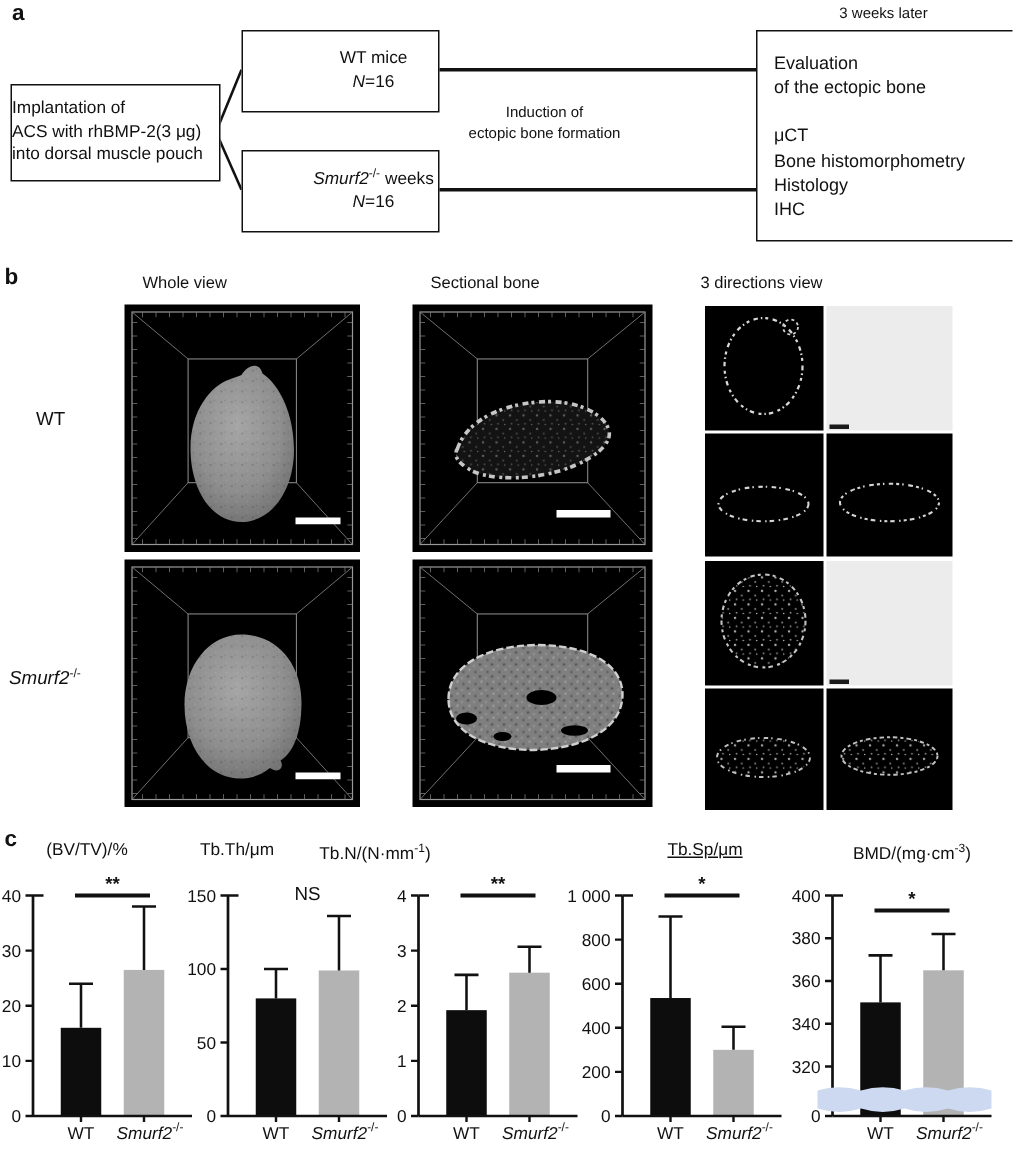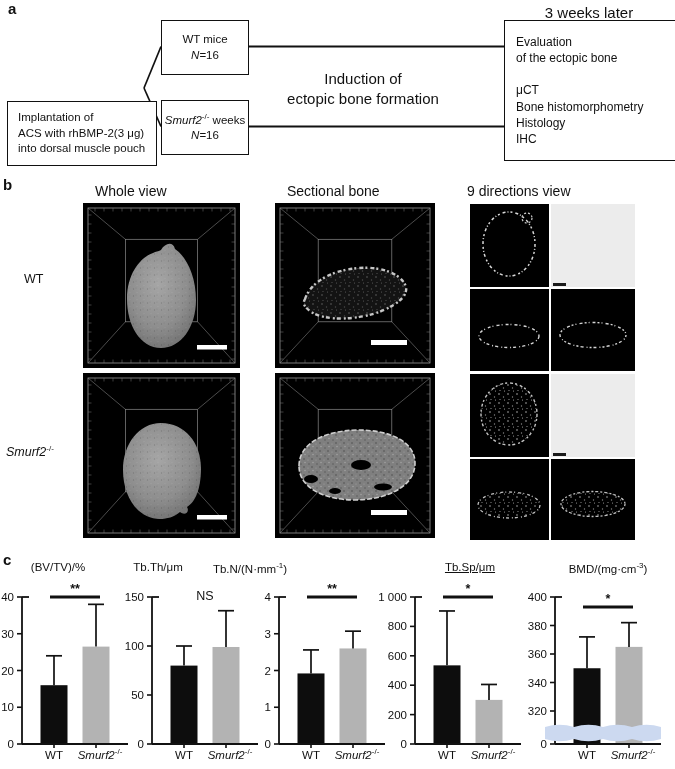--- a/index.html
+++ b/index.html
@@ -2,24 +2,24 @@
 <html><head>
 <meta charset="utf-8">
 <style>
   html,body{margin:0;padding:0;}
   body{width:675px;height:769px;background:#fff;position:relative;
        font-family:"Liberation Sans",sans-serif;color:#111;overflow:hidden;}
   .panel-letter{position:absolute;font-weight:700;font-size:15px;}
   .box{position:absolute;border:1.7px solid #111;background:#fff;
        display:flex;flex-direction:column;justify-content:center;
        font-size:11.5px;line-height:1.34;}
-  .box.center{align-items:center;text-align:right;}
-  .box.padded{padding-left:10px;margin-top:45px;}
-  .flow-label{position:absolute;font-size:15px;line-height:1.35;text-align:center;}
-  .hdr{position:absolute;font-size:14px;white-space:nowrap;}
+  .box.center{align-items:center;text-align:right;padding-left:44px;}
+  .box.padded{}
+  .flow-label{position:absolute;font-size:10px;line-height:1.35;text-align:center;}
+  .hdr{position:absolute;font-size:11px;white-space:nowrap;}
   .rowlab{position:absolute;font-size:12.5px;white-space:nowrap;}
   .it{font-style:italic;}
   sup{font-size:8px;}
   .tile{position:absolute;background:#000;}
   .cell{position:absolute;background:#000;overflow:hidden;}
   .cell.empty{background:#ececec;}
   .scale-dash{position:absolute;left:2px;bottom:1px;width:13px;height:3.5px;background:#1a1a1a;}
   .chart-title{position:absolute;top:561px;transform:translateX(-50%);
                font-size:11.5px;white-space:nowrap;}
   svg{display:block;}
@@ -85,21 +85,21 @@
 <div class="flow-label" style="left:504px;top:3px;width:170px">3 weeks later</div>
 
 <div class="box" style="left:504px;top:20px;width:170px;height:139px;padding-left:11px;font-size:12px">
   <div>Evaluation<br>of the ectopic bone<br>&nbsp;<br>μCT<br>Bone histomorphometry<br>Histology<br>IHC</div>
 </div>
 
 <div class="panel-letter" style="left:3px;top:176px">b</div>
 
 <div class="hdr" style="left:95px;top:183px">Whole view</div>
 <div class="hdr" style="left:287px;top:183px">Sectional bone</div>
-<div class="hdr" style="left:467px;top:183px">9 directions view</div>
+<div class="hdr" style="left:467px;top:183px">3 directions view</div>
 
 <div class="rowlab" style="left:24px;top:272px">WT</div>
 <div class="rowlab" style="left:6px;top:444px"><span class="it">Smurf2</span><sup>-/-</sup></div>
 
 <div class="tile" style="left:83px;top:203px;width:157px;height:165px">
   <svg class="wire" width="157" height="165">
       <g>
         <rect x="5" y="5" width="147" height="155" fill="none" stroke="#9a9a9a" stroke-width="0.8"></rect>
         <line x1="12" y1="5" x2="12" y2="8.5" stroke="#7d7d7d" stroke-width="0.5"></line>
         <line x1="12" y1="160" x2="12" y2="156.5" stroke="#7d7d7d" stroke-width="0.5"></line>

